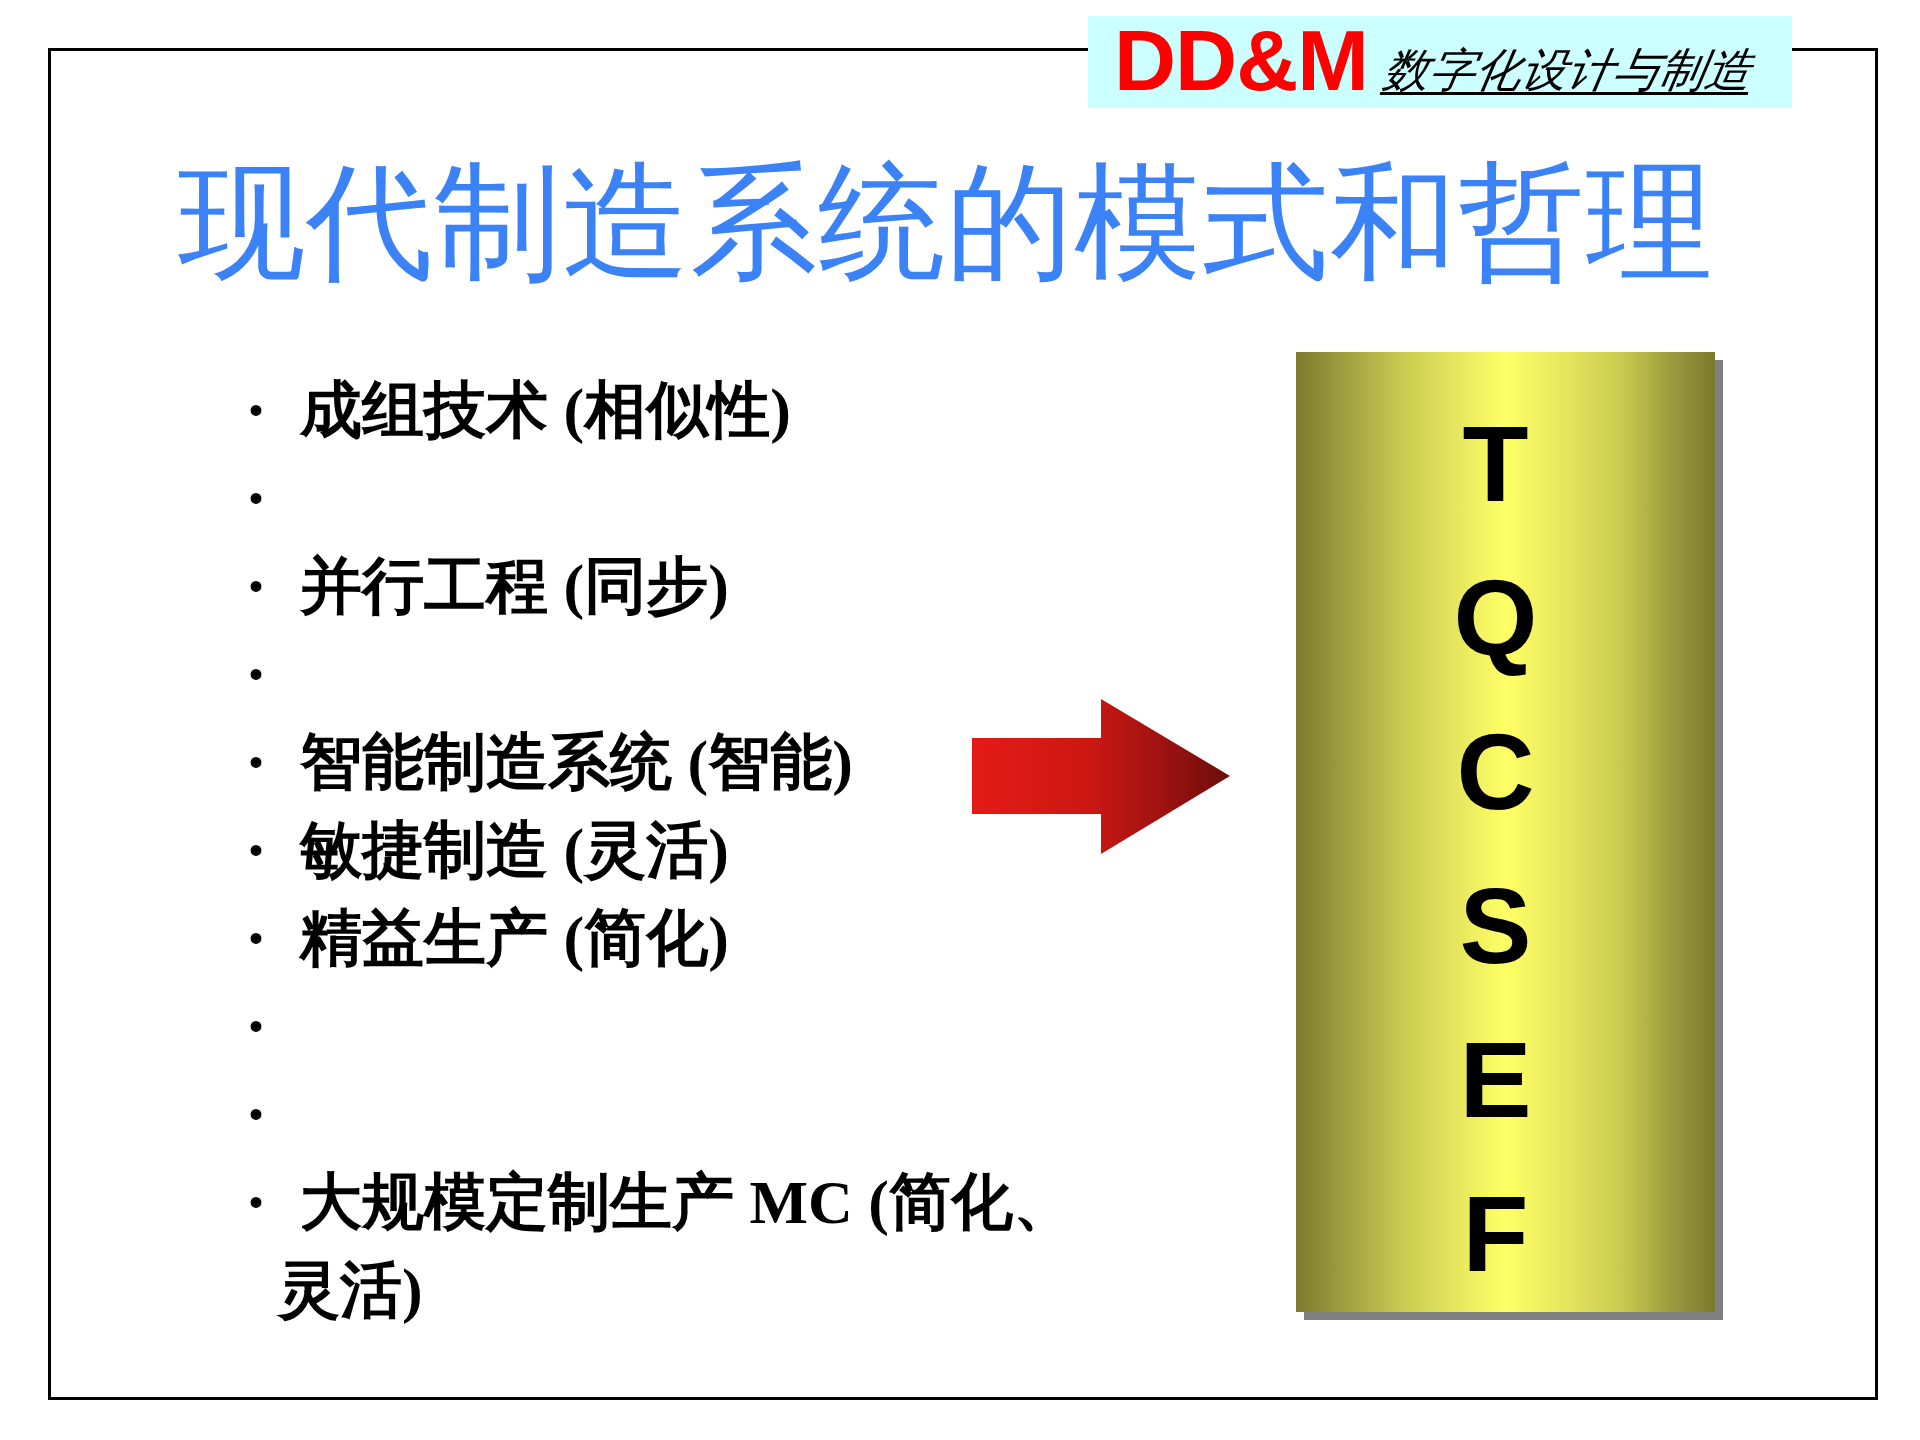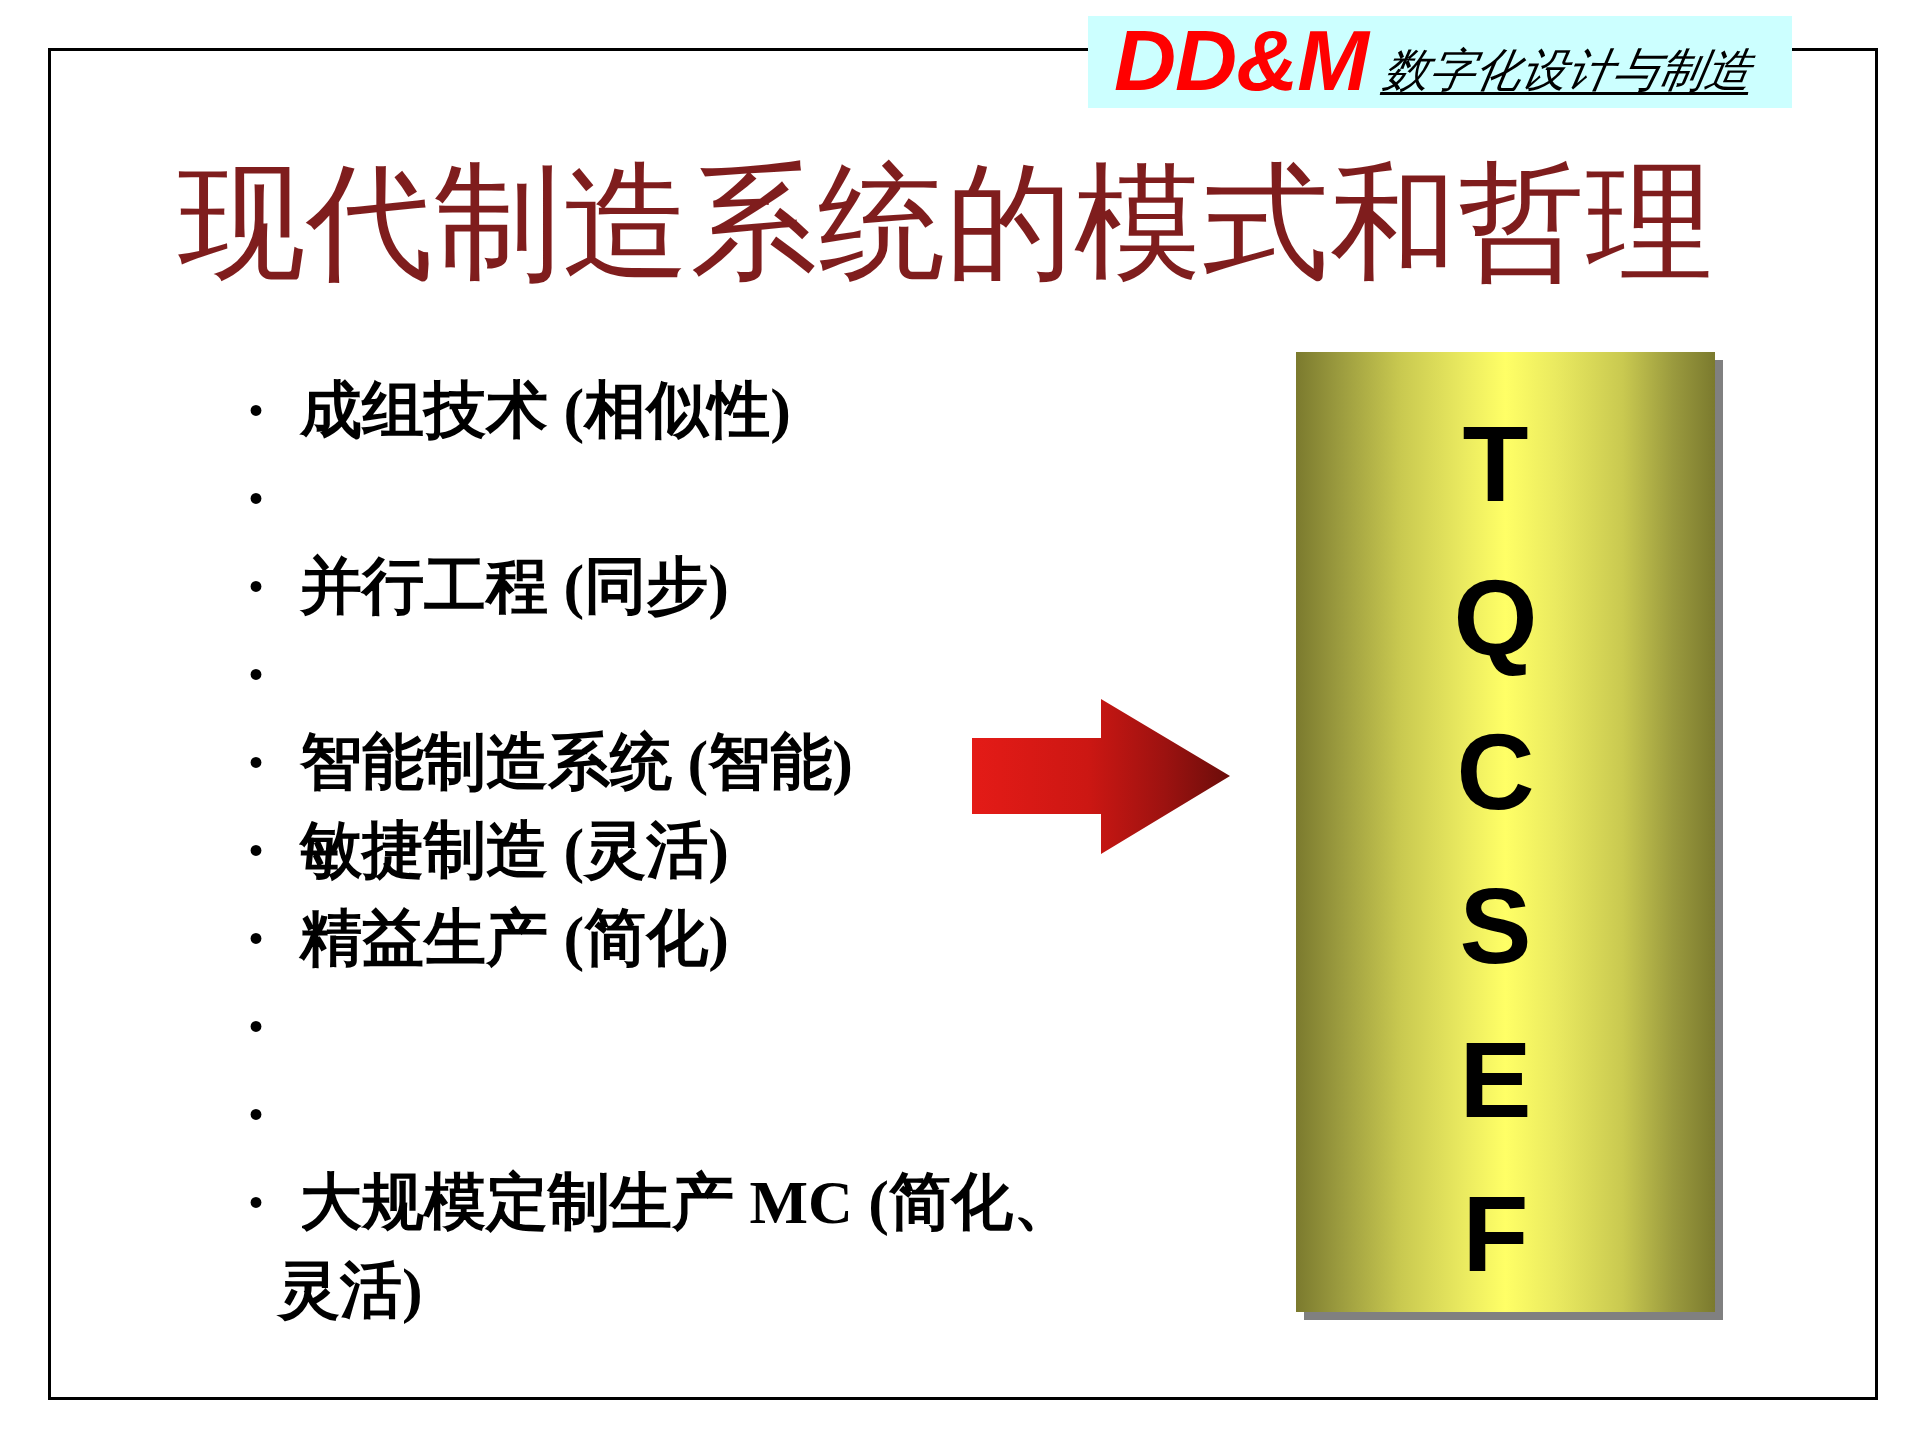--- a/index.html
+++ b/index.html
@@ -15,39 +15,39 @@
   }
   .logo {
     position: absolute; left: 1088px; top: 16px;
     width: 704px; height: 92px;
     background: #ccffff;
     display: flex; align-items: center;
     box-sizing: border-box; padding-left: 26px;
   }
   .logo-brand {
     font-family: "Liberation Sans", "DejaVu Sans", sans-serif;
-    font-weight: bold; font-style: italic;
+    font-weight: bold; 
     font-size: 86px; line-height: 1; color: #ff0000;
     letter-spacing: -1px;
     margin-top: -4px;
   }
   .logo-sub {
     font-family: "Liberation Serif", "DejaVu Serif", serif;
     font-style: italic; font-size: 46px; line-height: 1;
     color: #000000; text-decoration: underline;
     text-decoration-thickness: 3px; text-underline-offset: 6px;
     margin-left: 16px; margin-top: 18px;
     transform: skewX(-10deg);
     display: inline-block;
   }
   .title {
     position: absolute; left: 178px; top: 148px;
     width: 1560px; height: 150px;
     font-size: 127px; line-height: 150px;
-    color: #7f1d1d; white-space: nowrap;
+    color: #3b82f6; white-space: nowrap;
     letter-spacing: 1px;
     font-family: Liberation Serif, serif;
   }
   .list {
     position: absolute; left: 236px; top: 366px;
     width: 880px; margin: 0; padding: 0; list-style: none;
   }
   .list li {
     position: relative; height: 88px;
     font-size: 62px; line-height: 88px;

